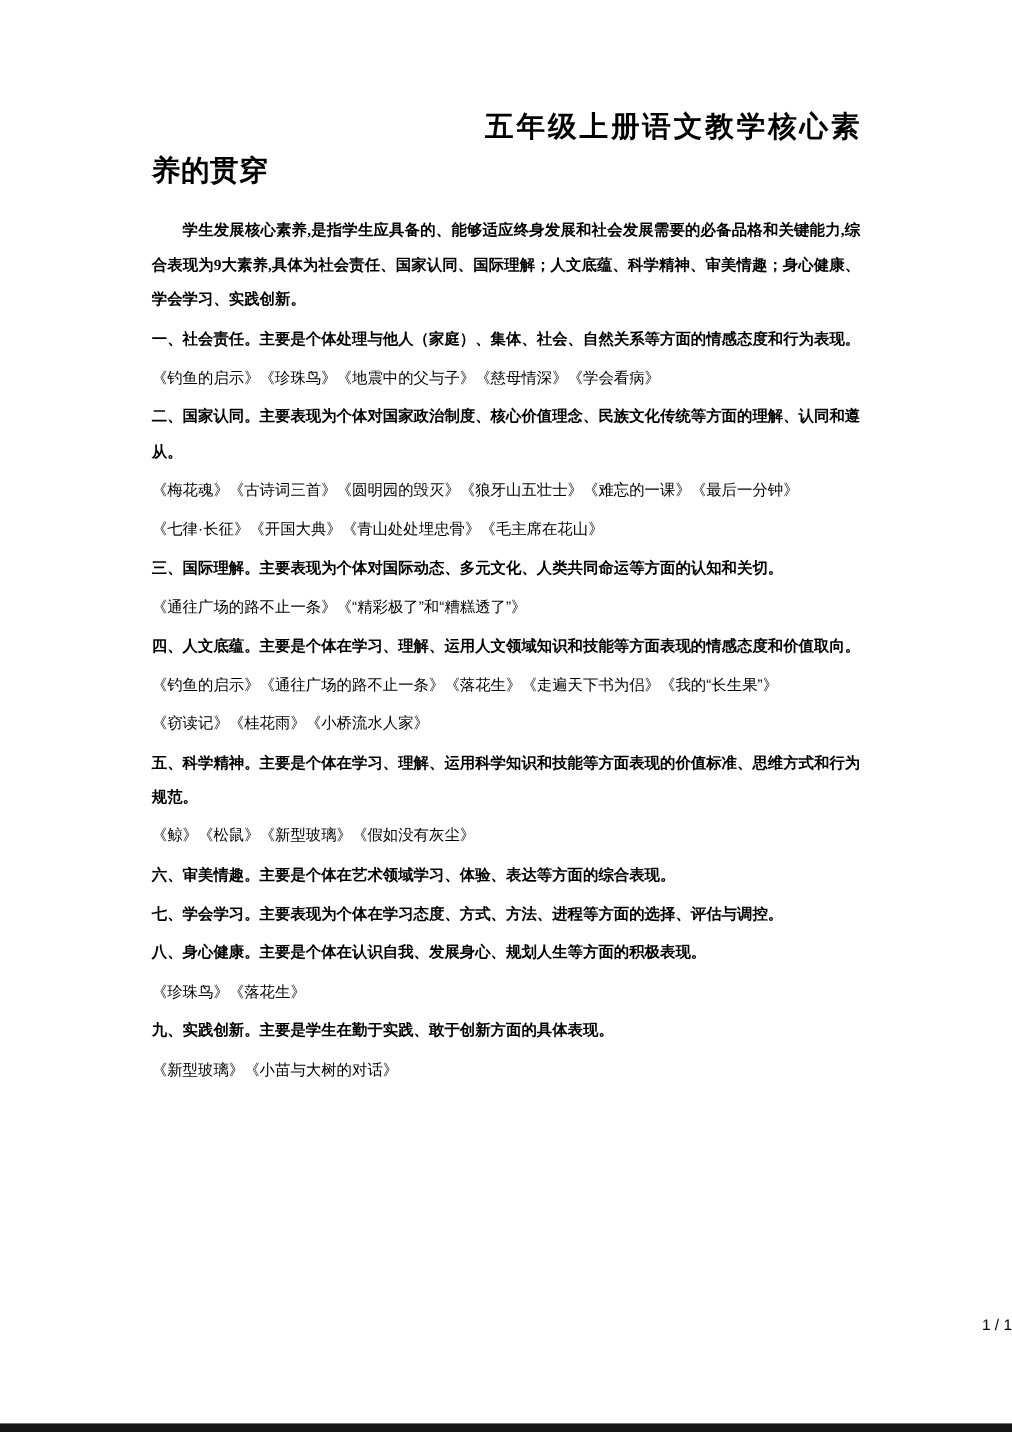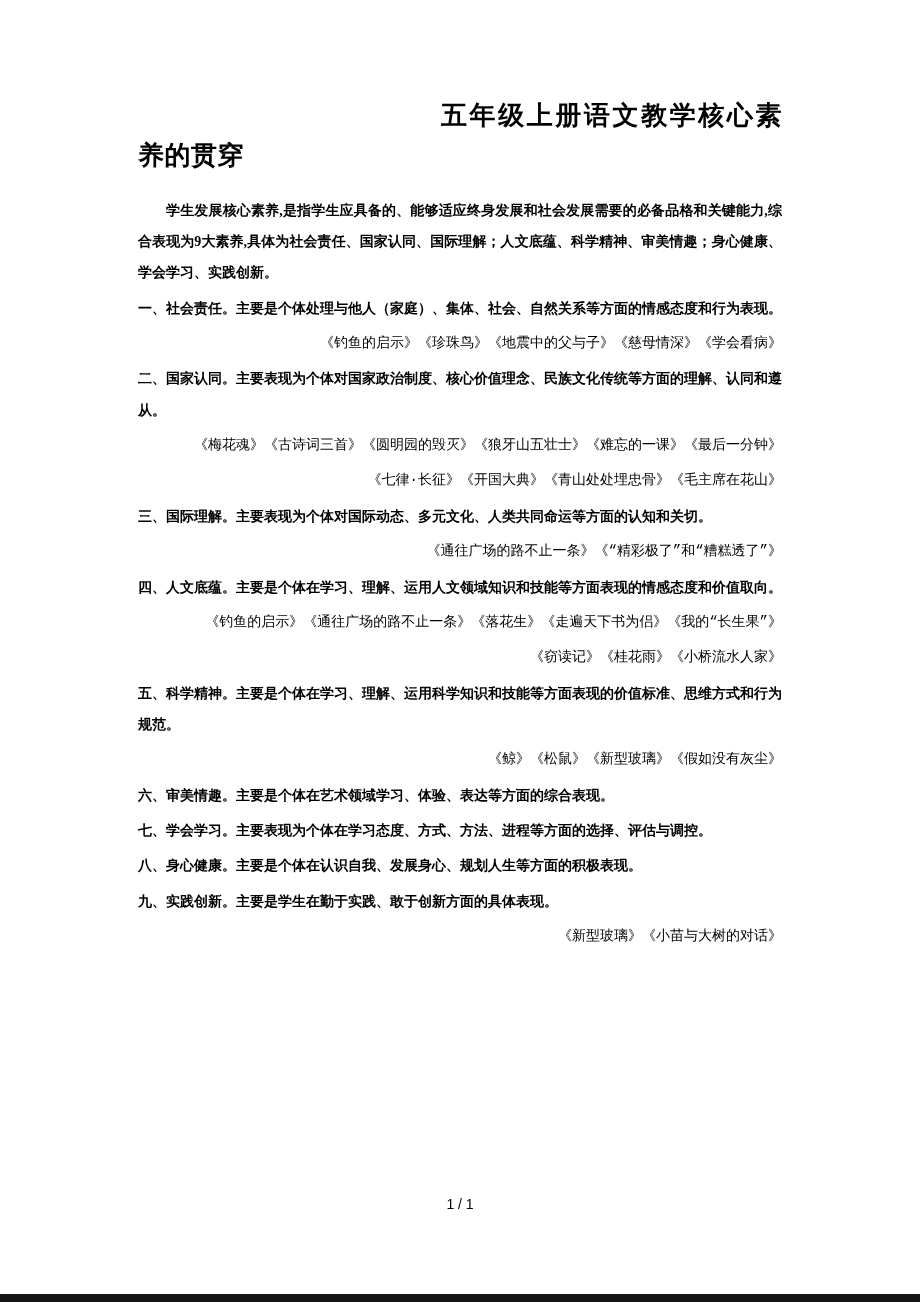--- a/index.html
+++ b/index.html
@@ -40,32 +40,32 @@
   .section { margin: 0; }
   .section-heading {
     font-family: "Liberation Sans", sans-serif;
     font-weight: bold;
     font-size: 14px;
     line-height: 2.24;
     text-align: justify;
     margin: 4px 0;
   }
   .book-line {
-    font-family: Liberation Mono, monospace;
+    font-family: Liberation Sans, sans-serif;
     font-size: 14px;
     line-height: 2.24;
-    text-align: right;
+    text-align: left;
     margin: 4px 0;
   }
   .page-footer {
     position: absolute;
     left: 0;
     right: 0;
     top: 1196px;
-    text-align: center;
+    text-align: right;
     font-family: "Liberation Sans", sans-serif;
     font-size: 14px;
     color: #000000;
   }
   .bottom-bar {
     position: absolute;
     left: 0;
     bottom: 0;
     width: 920px;
     height: 8px;
@@ -105,20 +105,21 @@
         <p class="book-line">《鲸》《松鼠》《新型玻璃》《假如没有灰尘》</p>
       </div>
       <div class="section">
         <p class="section-heading">六、审美情趣。主要是个体在艺术领域学习、体验、表达等方面的综合表现。</p>
       </div>
       <div class="section">
         <p class="section-heading">七、学会学习。主要表现为个体在学习态度、方式、方法、进程等方面的选择、评估与调控。</p>
       </div>
       <div class="section">
         <p class="section-heading">八、身心健康。主要是个体在认识自我、发展身心、规划人生等方面的积极表现。</p>
+        <p class="book-line">《珍珠鸟》《落花生》</p>
       </div>
       <div class="section">
         <p class="section-heading">九、实践创新。主要是学生在勤于实践、敢于创新方面的具体表现。</p>
         <p class="book-line">《新型玻璃》《小苗与大树的对话》</p>
       </div>
     </div>
 
   <div class="page-footer">1 / 1</div>
 
   <div class="bottom-bar"></div>

